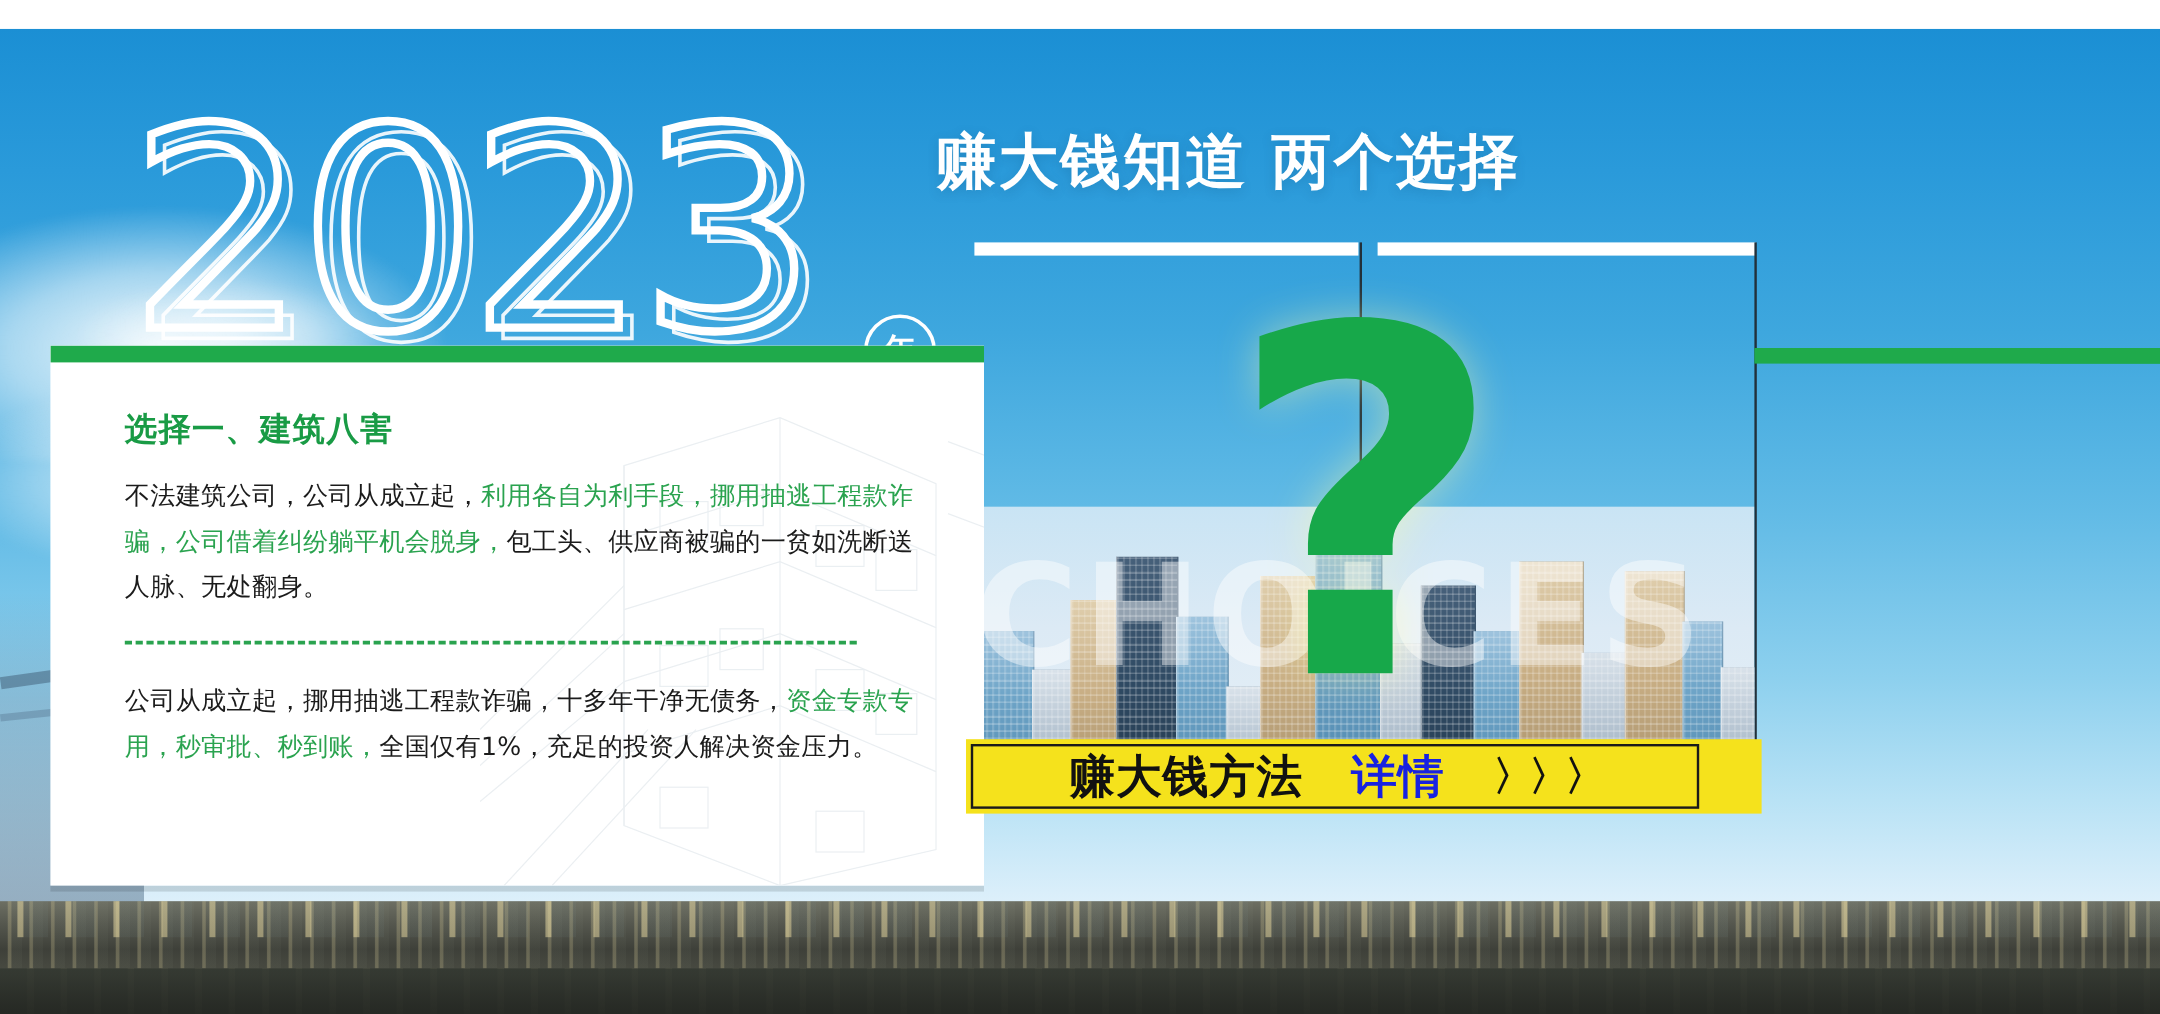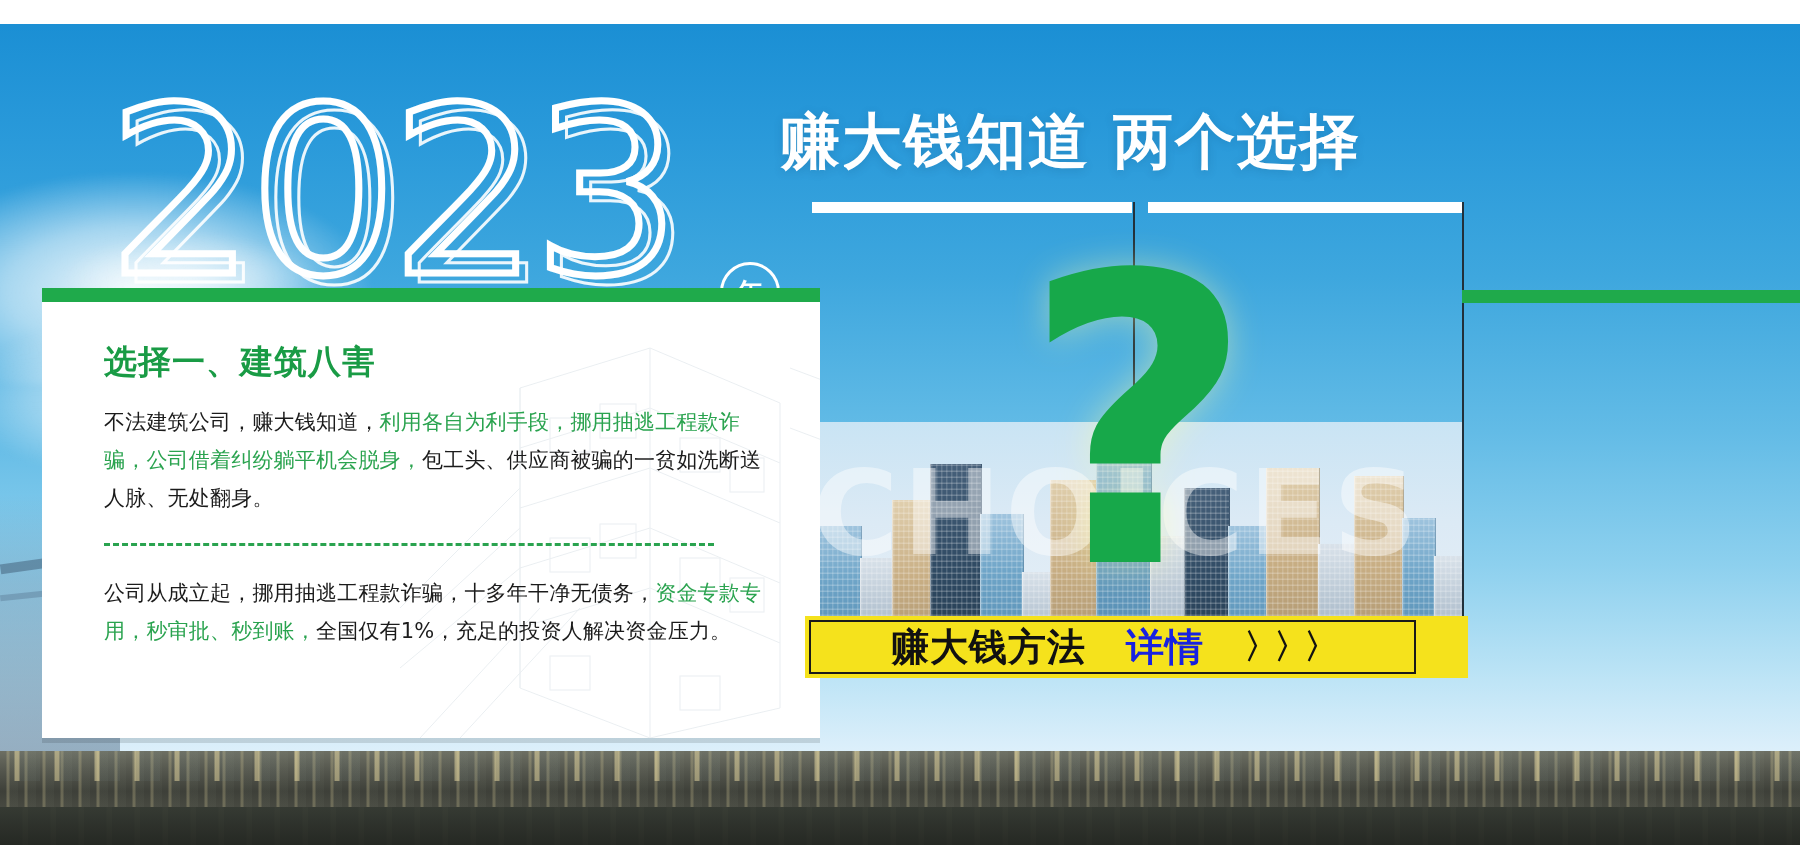--- a/index.html
+++ b/index.html
@@ -114,21 +114,21 @@
     width:60px; height:60px;
     border:3px solid #ffffff; border-radius:50%;
     color:#ffffff; font-size:27px; font-weight:700;
     line-height:55px; text-align:center;
     font-family:"DejaVu Sans", sans-serif;
   }
 
   
   .headline {
     position:absolute; left:780px; top:78px;
-    font-size:60px; font-weight:700; color:#ffffff;
+    font-size:50px; font-weight:700; color:#ffffff;
     letter-spacing:2px; white-space:nowrap;
     font-family:"DejaVu Sans", sans-serif;
     text-shadow:0 2px 10px rgba(10,60,100,.18);
   }
   .head-rule-left {
     position:absolute; left:812px; top:178px; width:320px; height:11px;
     background:#ffffff;
   }
   .head-rule-right {
     position:absolute; left:1148px; top:178px; width:315px; height:11px;
@@ -249,21 +249,21 @@
   
   .blueprint {
     position:absolute; right:-10px; top:20px; width:430px; height:430px;
     opacity:.5;
   }
   .card-body {
     position:absolute; left:62px; top:52px; width:666px;
   }
   .sec-title {
     font-family:"DejaVu Sans", sans-serif;
-    font-size:33px; font-weight:700; color:#199b45;
+    font-size:27px; font-weight:700; color:#199b45;
     letter-spacing:1px; margin-bottom:18px;
   }
   .sec-para {
     font-family:"DejaVu Sans", sans-serif;
     font-size:21px; line-height:38px; color:#1b1b1b;
     letter-spacing:.2px;
   }
   .sec-para .g { color:#2aa34f; }
   .divider {
     margin:26px 0 28px 0; height:0;
@@ -365,21 +365,21 @@
         <path d="M20 430 L140 300"></path>
           <path d="M60 430 L180 300"></path>
         <path d="M390 60 L430 75"></path>
           <path d="M390 120 L430 135"></path>
       </g>
     </svg>
 
     <div class="card-body">
 
       <div class="sec-title">选择一、建筑八害</div>
-      <div class="sec-para"><span>不法建筑公司，赚大钱知道，</span><span class="g">利用各自为利手段，挪用抽逃工程款诈骗，公司借着纠纷躺平机会脱身，</span><span>包工头、供应商被骗的一贫如洗断送人脉、无处翻身。</span></div>
+      <div class="sec-para"><span>不法建筑公司，公司从成立起，</span><span class="g">利用各自为利手段，挪用抽逃工程款诈骗，公司借着纠纷躺平机会脱身，</span><span>包工头、供应商被骗的一贫如洗断送人脉、无处翻身。</span></div>
 
       <div class="divider"></div>
 
       <div class="sec-para"><span>公司从成立起，挪用抽逃工程款诈骗，十多年干净无债务，</span><span class="g">资金专款专用，秒审批、秒到账，</span><span>全国仅有1%，充足的投资人解决资金压力。</span></div>
 
     </div>
   </div>
 
   <div class="bottom-band"></div>
   <div class="bottom-lights"></div>

